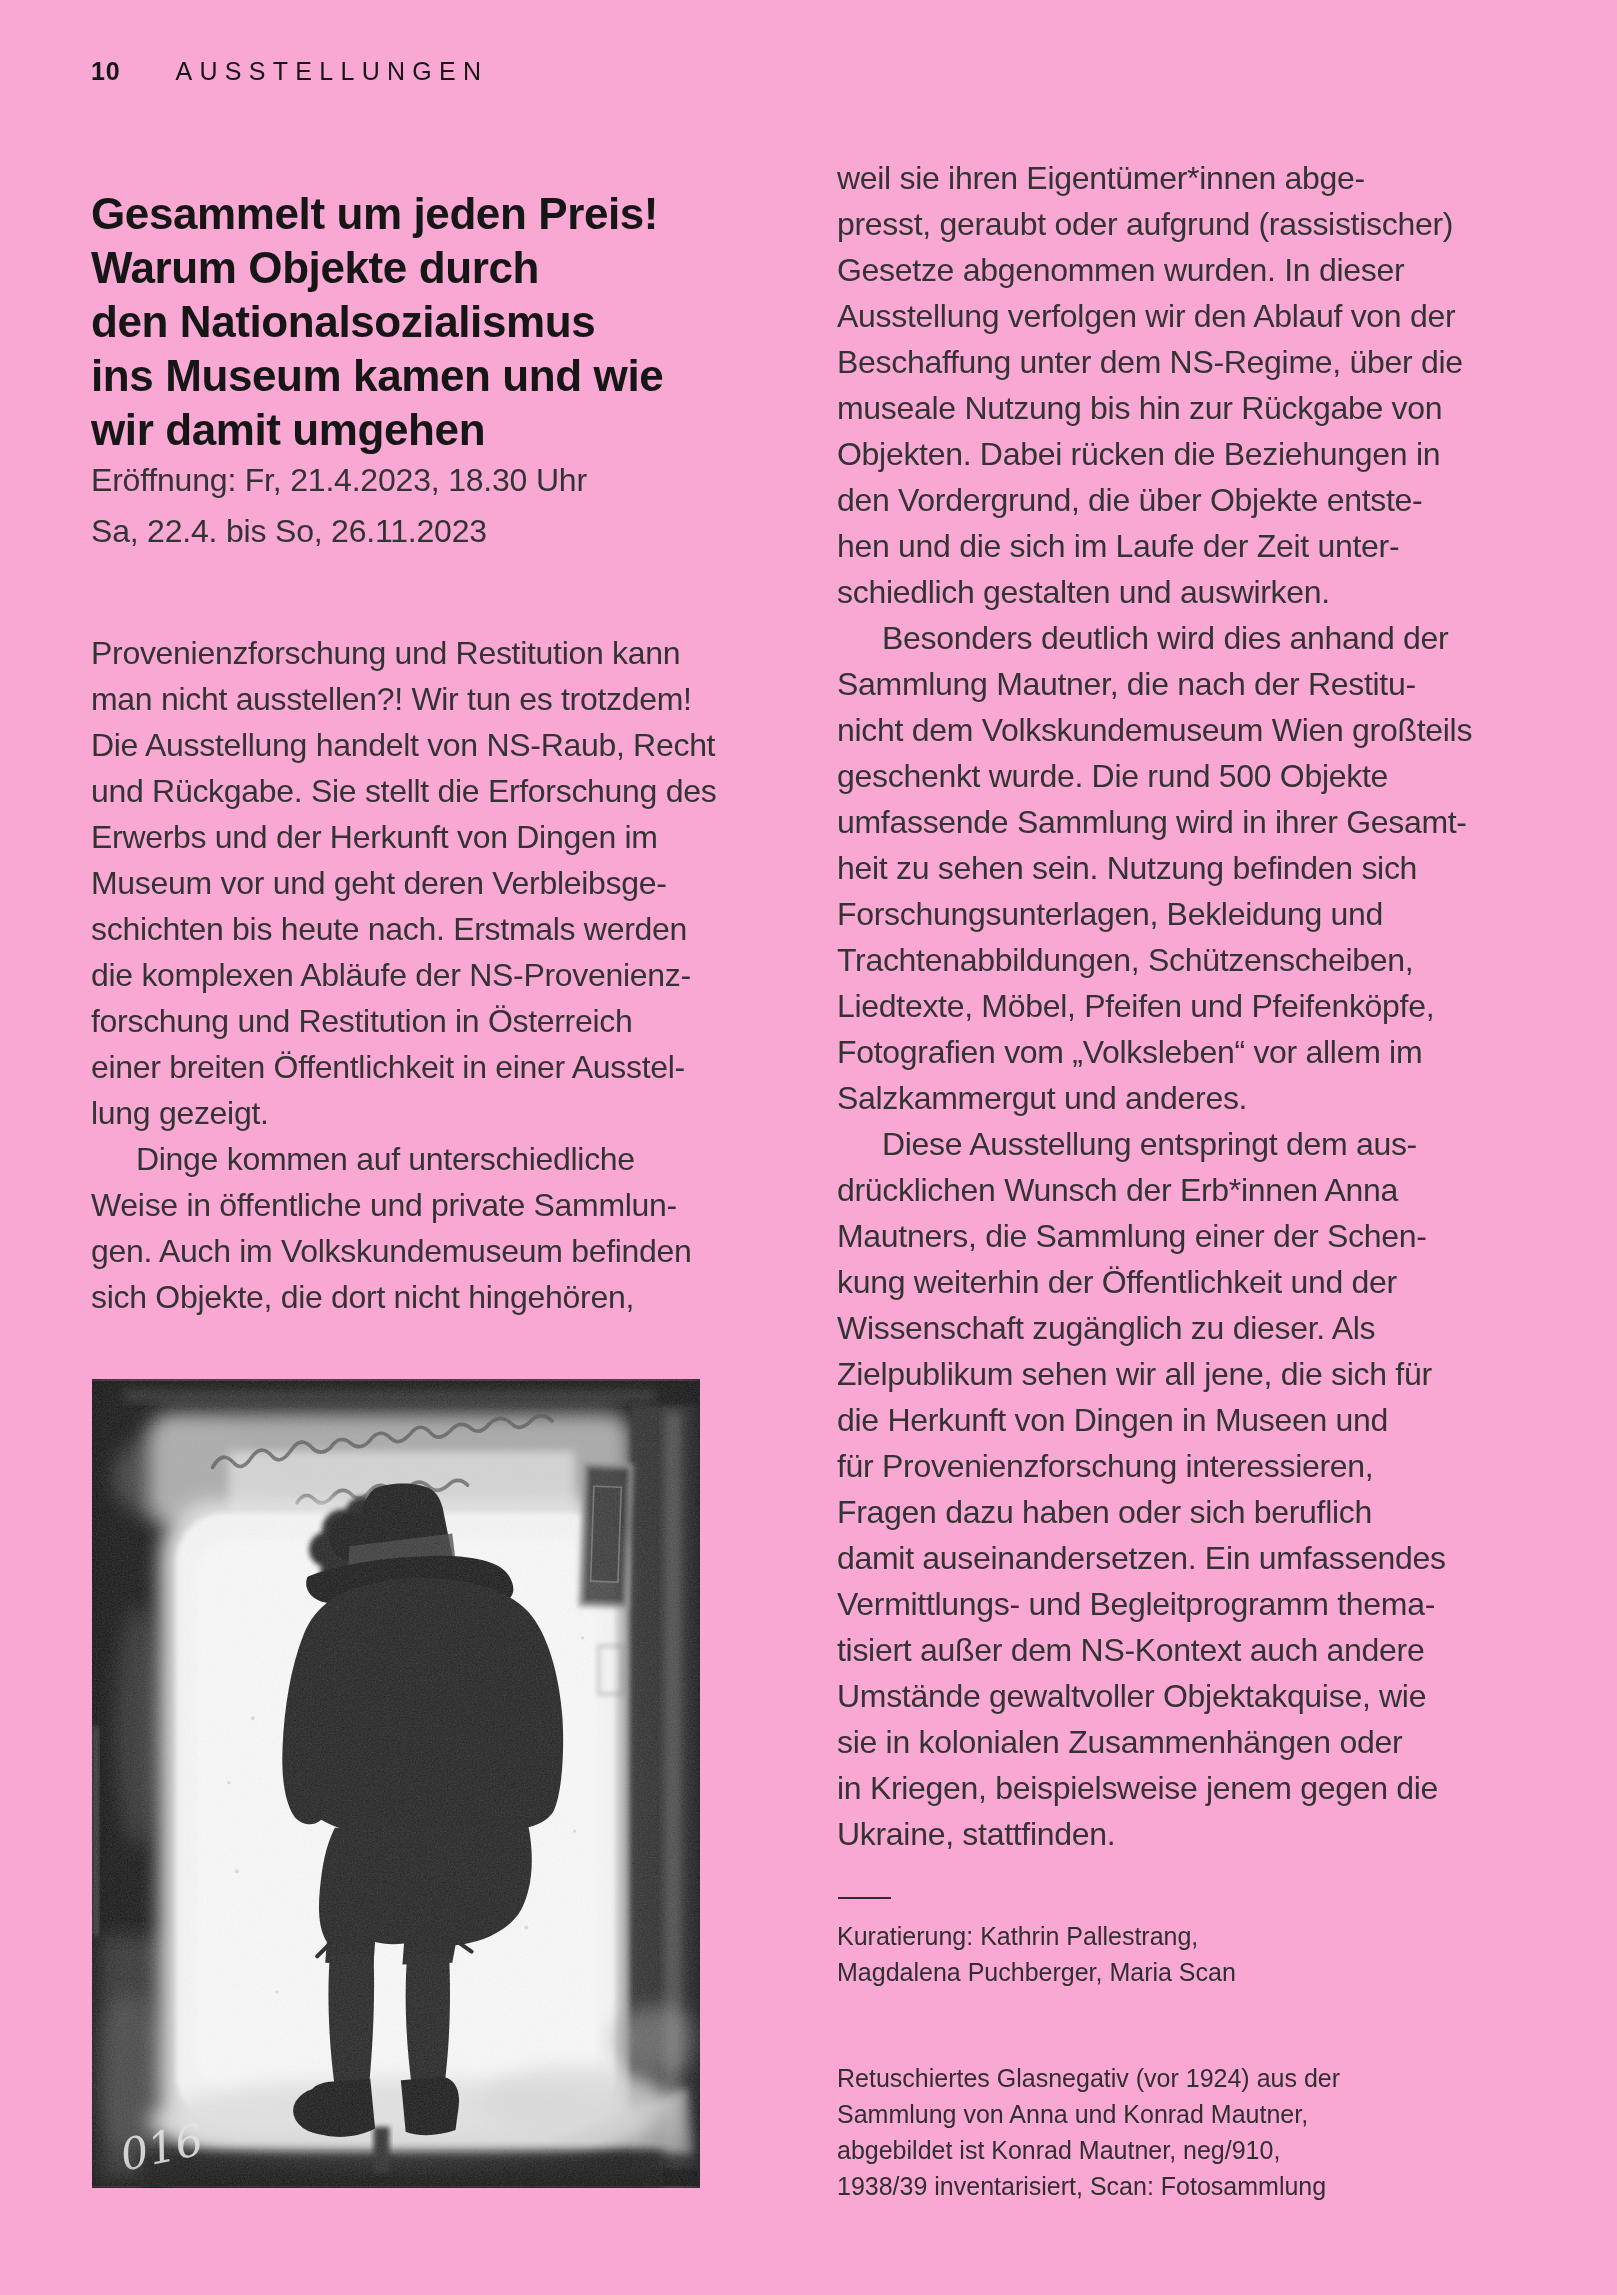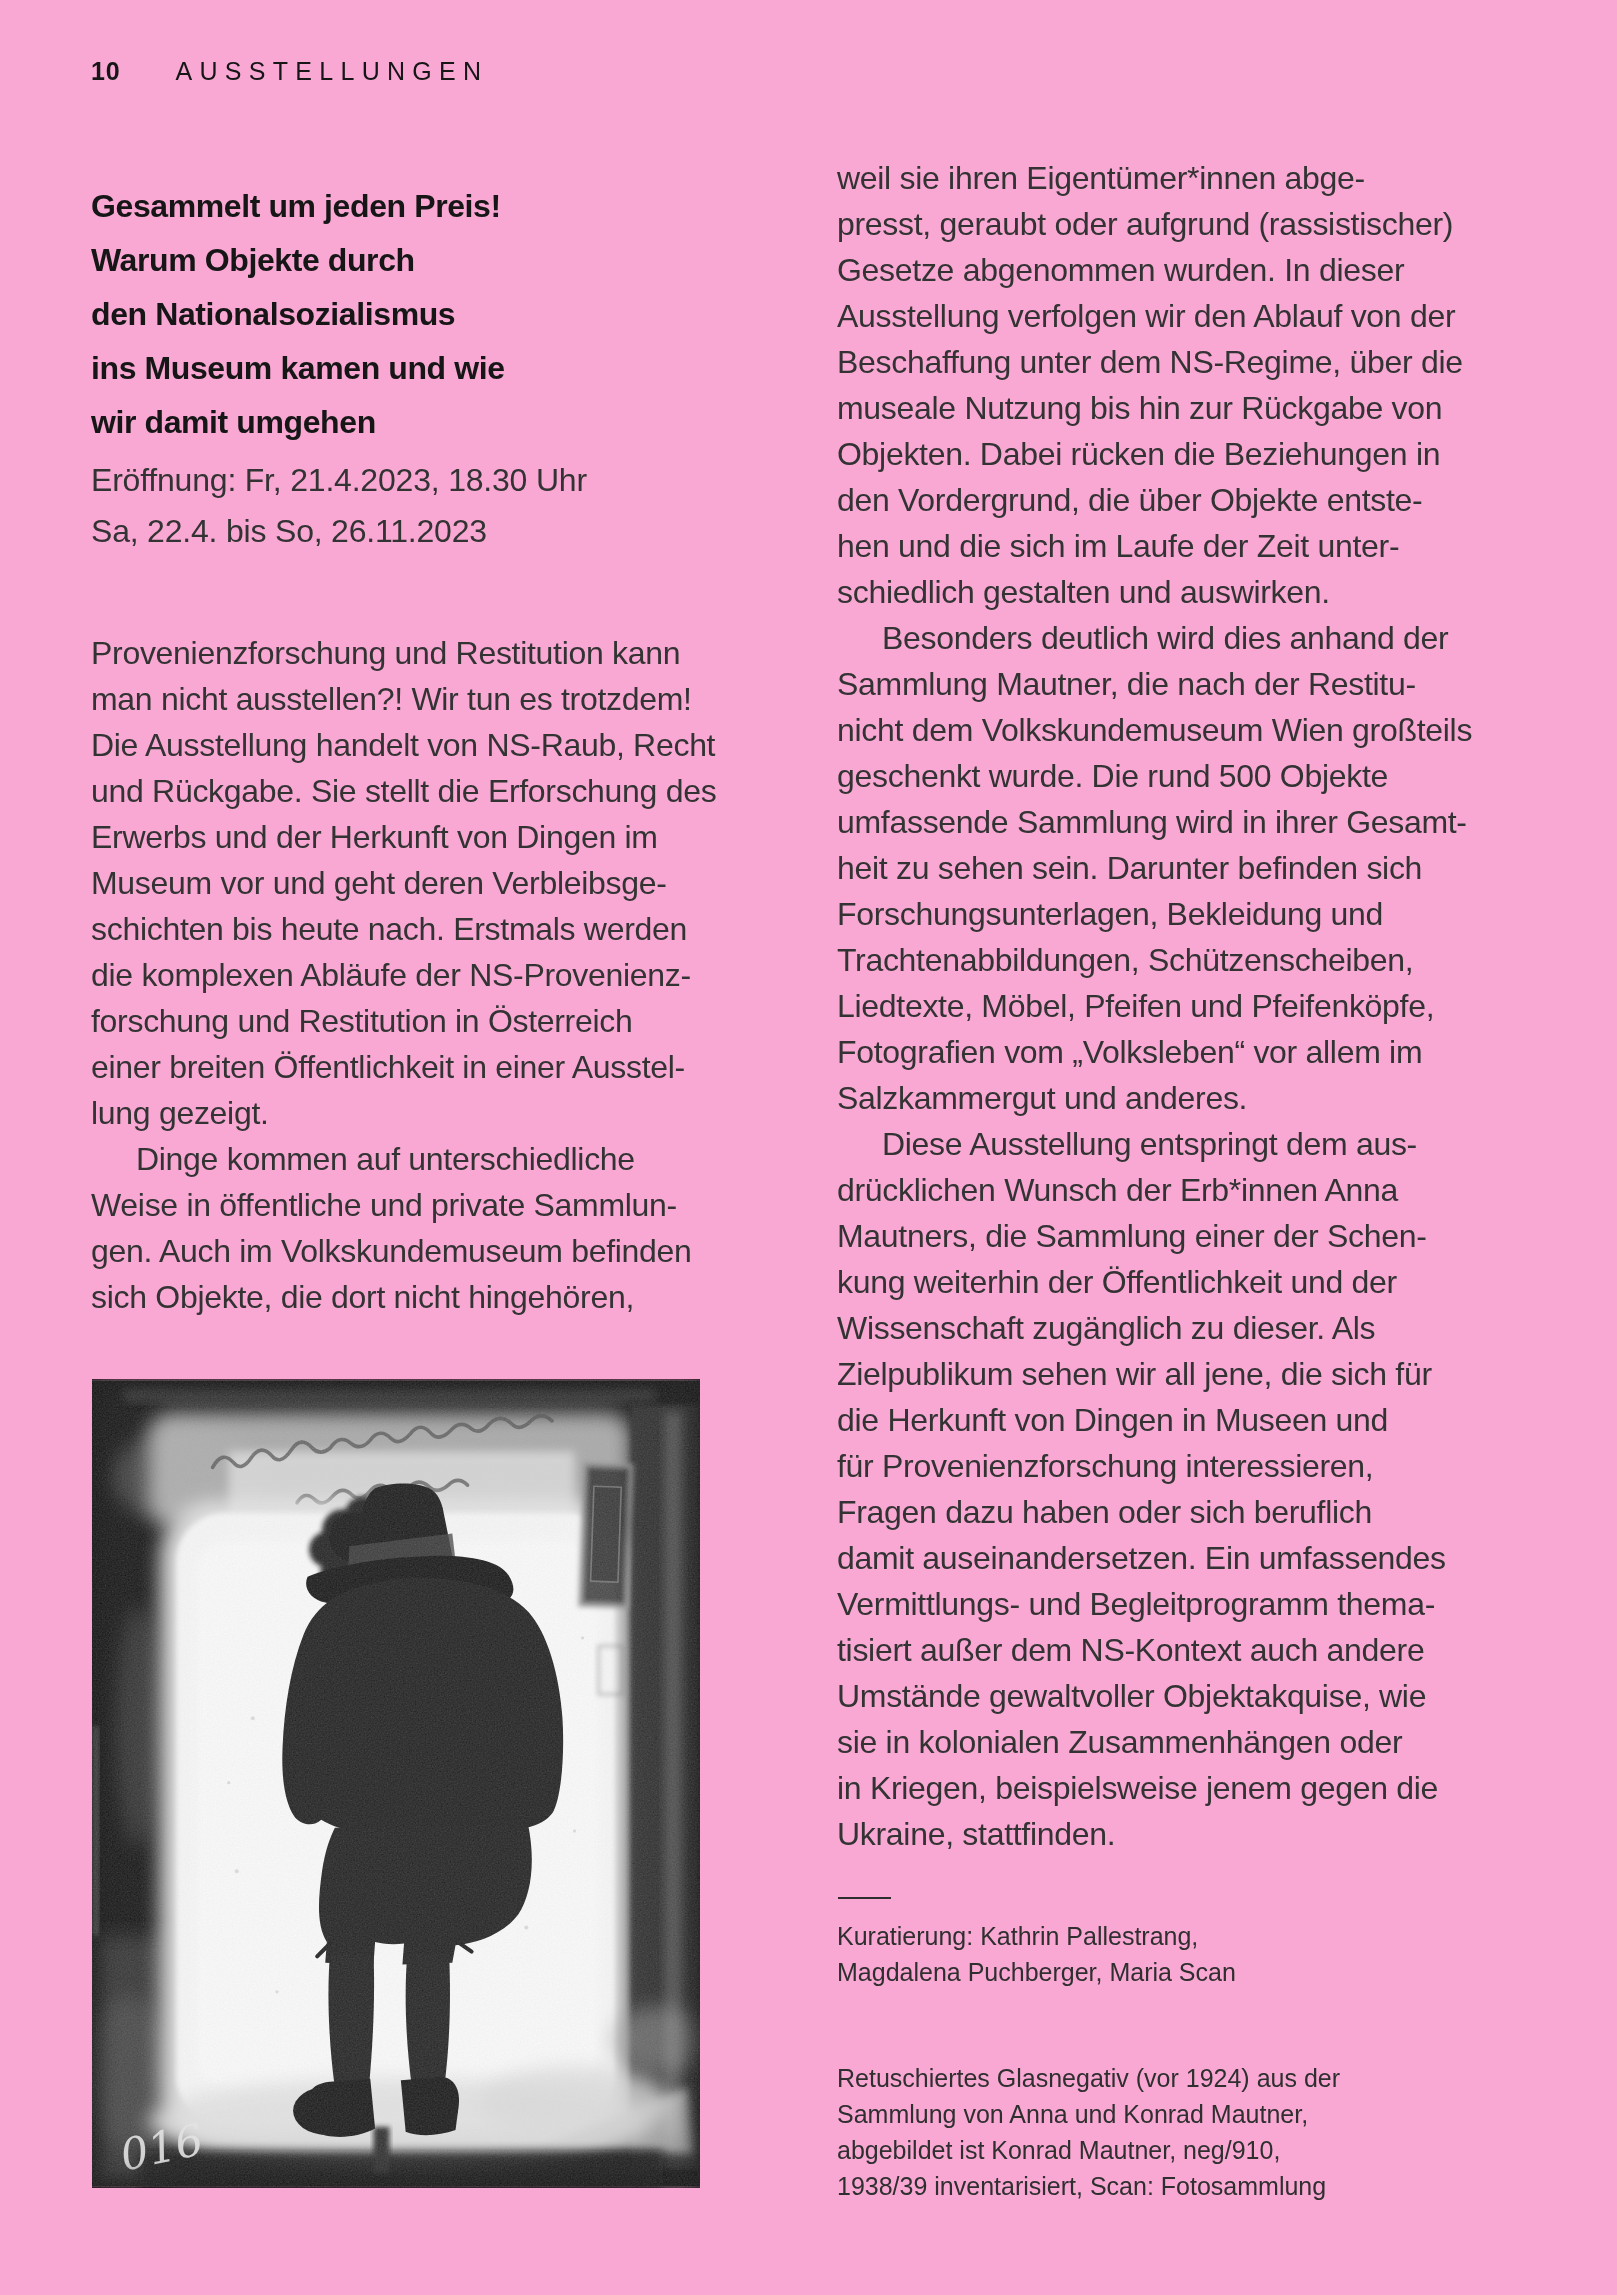--- a/index.html
+++ b/index.html
@@ -4,21 +4,21 @@
 <style>
   html,body{margin:0;padding:0;background:#ffffff;}
   .page{position:relative;width:1617px;height:2295px;background:#f9a8d4;overflow:hidden;
         font-family:"Liberation Sans",sans-serif;color:#303030;}
   .abs{position:absolute;}
   .ln{white-space:nowrap;}
   .ind{padding-left:45px;}
   .kicker{top:57px;left:91px;font-size:25px;line-height:29px;color:#161616;}
   .kicker .num{font-weight:700;letter-spacing:0.8px;}
   .kicker .sect{font-weight:400;letter-spacing:7.3px;margin-left:55px;}
-  .headline{top:158px;left:91px;width:752px;font-size:32px;line-height:54px;
+  .headline{top:158px;left:91px;width:752px;font-size:44px;line-height:54px;
             font-weight:700;color:#161616;letter-spacing:-0.4px;}
   .opening{top:455px;left:91px;font-size:32px;line-height:51px;color:#333333;letter-spacing:-0.2px;}
   .bodycol{font-size:32px;line-height:46px;color:#333333;letter-spacing:-0.3px;}
   .leftcol{top:630px;left:91px;width:760px;}
   .rightcol{top:155px;left:837px;width:768px;}
   .rule{top:1897px;left:838px;width:53px;height:2.4px;background:#2e2e2e;}
   .credits{top:1918px;left:837px;font-size:25px;line-height:36px;color:#2f2f2f;}
   .caption{top:2060px;left:837px;font-size:25px;line-height:36px;color:#2f2f2f;}
   figure.photo{top:1379px;left:92px;width:608px;height:809px;margin:0;}
   figure.photo svg{display:block;width:608px;height:809px;}
@@ -72,21 +72,21 @@
       <div class="ln">museale Nutzung bis hin zur Rückgabe von</div>
       <div class="ln">Objekten. Dabei rücken die Beziehungen in</div>
       <div class="ln">den Vordergrund, die über Objekte entste-</div>
       <div class="ln">hen und die sich im Laufe der Zeit unter-</div>
       <div class="ln">schiedlich gestalten und auswirken.</div>
       <div class="ln ind">Besonders deutlich wird dies anhand der</div>
       <div class="ln">Sammlung Mautner, die nach der Restitu-</div>
       <div class="ln">nicht dem Volkskundemuseum Wien großteils</div>
       <div class="ln">geschenkt wurde. Die rund 500 Objekte</div>
       <div class="ln">umfassende Sammlung wird in ihrer Gesamt-</div>
-      <div class="ln">heit zu sehen sein. Darunter befinden sich</div>
+      <div class="ln">heit zu sehen sein. Nutzung befinden sich</div>
       <div class="ln">Forschungsunterlagen, Bekleidung und</div>
       <div class="ln">Trachtenabbildungen, Schützenscheiben,</div>
       <div class="ln">Liedtexte, Möbel, Pfeifen und Pfeifenköpfe,</div>
       <div class="ln">Fotografien vom „Volksleben“ vor allem im</div>
       <div class="ln">Salzkammergut und anderes.</div>
       <div class="ln ind">Diese Ausstellung entspringt dem aus-</div>
       <div class="ln">drücklichen Wunsch der Erb*innen Anna</div>
       <div class="ln">Mautners, die Sammlung einer der Schen-</div>
       <div class="ln">kung weiterhin der Öffentlichkeit und der</div>
       <div class="ln">Wissenschaft zugänglich zu dieser. Als</div>

